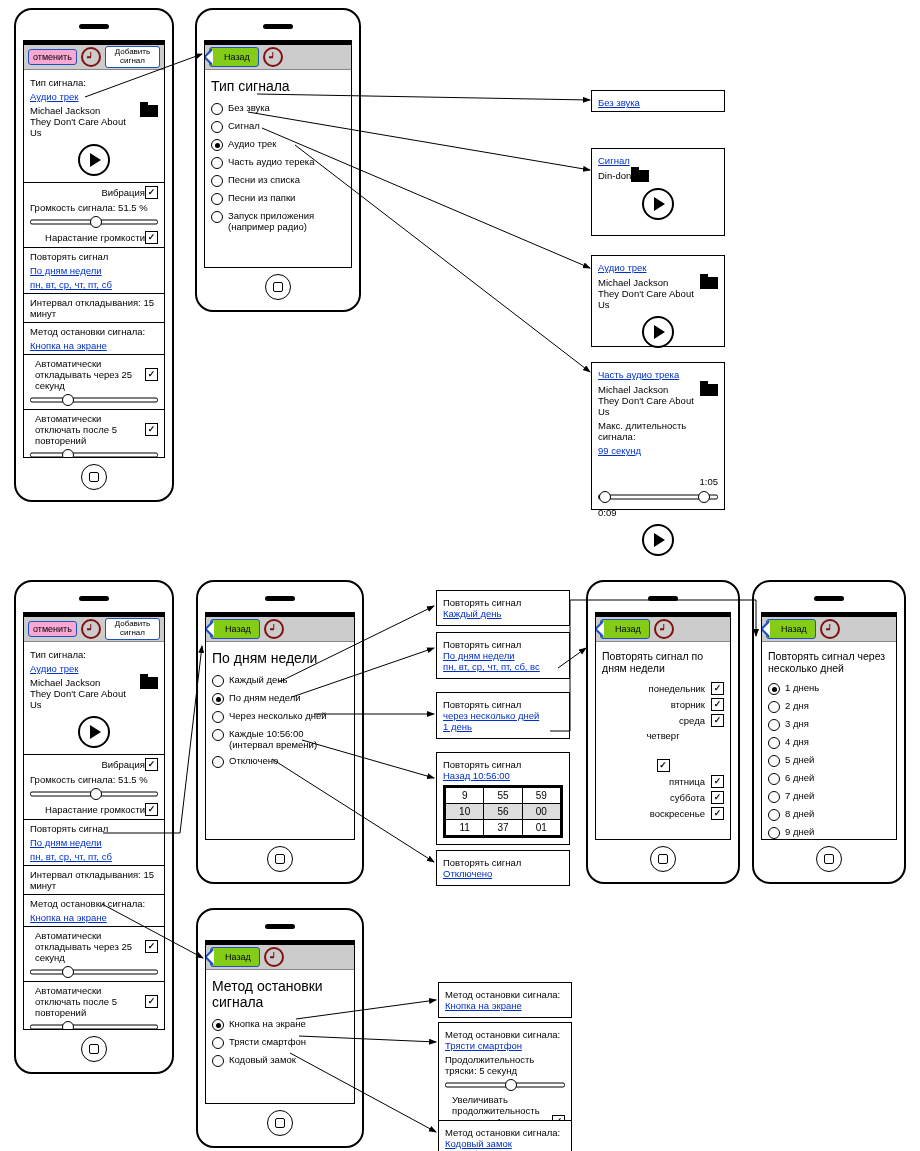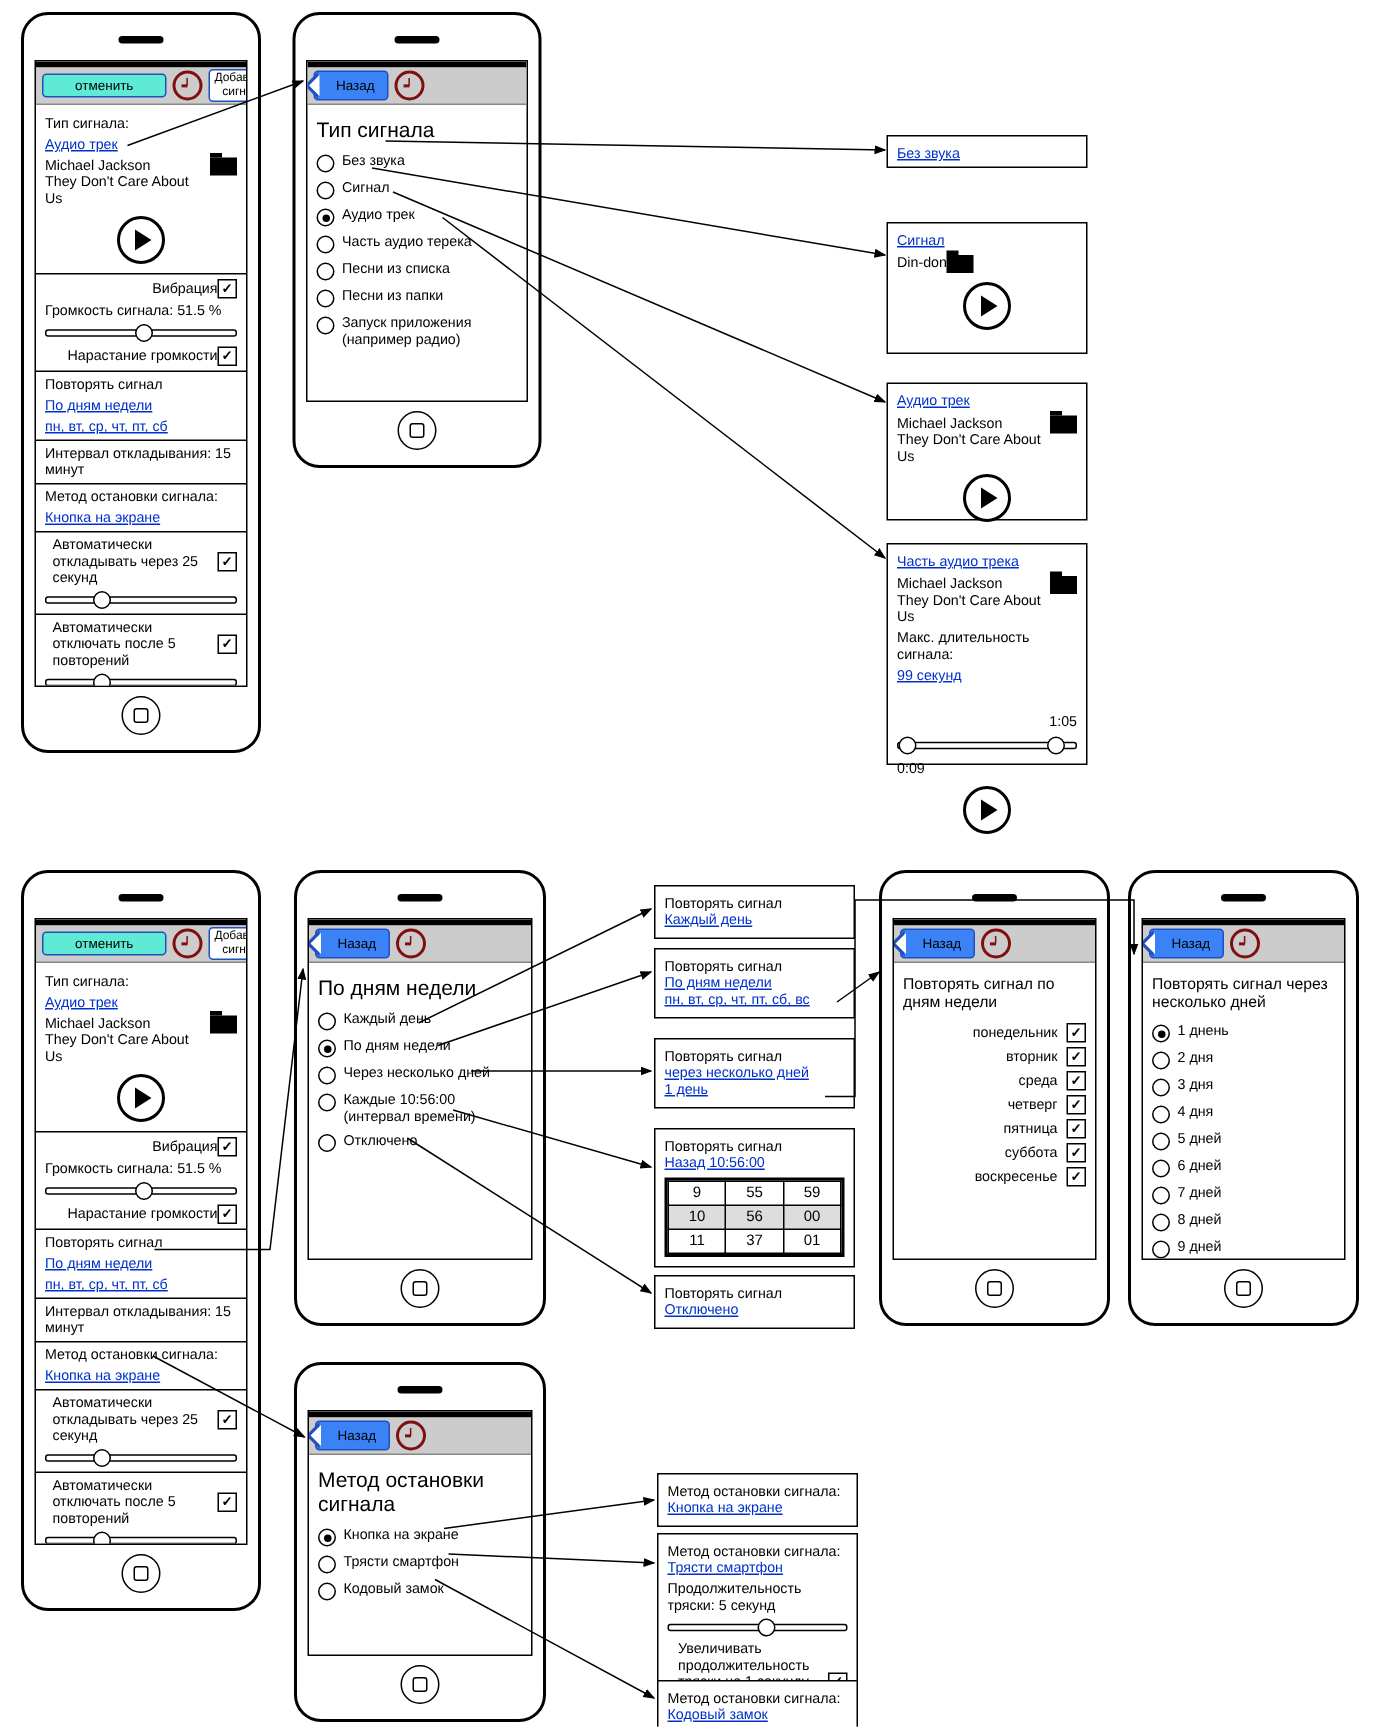--- a/index.html
+++ b/index.html
@@ -2,24 +2,24 @@
 <html><head>
 <meta charset="utf-8">
 <style>
 body { font-family: Arial, sans-serif; font-size: 10px; background: #fff; margin: 0; padding: 0; width: 920px; height: 1151px; position: relative; }
 .phone { position: absolute; border: 2px solid #000; border-radius: 18px; background: #fff; box-sizing: border-box; }
 .phone-inner { position: relative; width: 100%; height: 100%; }
 .speaker { position: absolute; top: 14px; left: 50%; transform: translateX(-50%); width: 30px; height: 5px; background: #000; border-radius: 3px; }
 .screen { position: absolute; top: 30px; left: 7px; right: 7px; bottom: 42px; border: 1.5px solid #000; overflow: hidden; background: #fff; }
 .statusbar { height: 4px; background: #000; }
 .topbar { background: #ccc; height: 24px; display: flex; align-items: center; padding: 0 4px; gap: 4px; border-bottom: 1px solid #888; }
-.back-btn { position: relative; height: 18px; padding: 0 8px 0 14px; border: 1.5px solid #2050c0; background: #3b82f6; border-radius: 3px; font-size: 9px; display: flex; align-items: center; color: #000; }
+.back-btn { position: relative; height: 18px; padding: 0 8px 0 14px; border: 1.5px solid #2050c0; background: #84cc16; border-radius: 3px; font-size: 9px; display: flex; align-items: center; color: #000; }
 .back-btn::before { content: ''; position: absolute; left: -7px; top: 50%; transform: translateY(-50%); width: 0; height: 0; border-top: 9px solid transparent; border-bottom: 9px solid transparent; border-right: 9px solid #2050c0; }
 .back-btn::after { content: ''; position: absolute; left: -4.5px; top: 50%; transform: translateY(-50%); width: 0; height: 0; border-top: 7px solid transparent; border-bottom: 7px solid transparent; border-right: 7px solid #fff; }
-.cancel-btn { border: 1.5px solid #2050c0; background: #5eead4; padding: 2px 21px; border-radius: 3px; font-size: 9px; text-align: right; }
+.cancel-btn { border: 1.5px solid #2050c0; background: #f9a8d4; padding: 2px 4px; border-radius: 3px; font-size: 9px; text-align: right; }
 .add-btn { border: 1.5px solid #2050c0; background: #fff; padding: 1px 3px; border-radius: 3px; font-size: 8px; line-height: 1.1; text-align: center; }
 .clock-icon { width: 16px; height: 16px; border: 2px solid #801010; border-radius: 50%; position: relative; flex-shrink: 0; }
 .clock-icon::before { content: ''; position: absolute; left: 50%; top: 50%; width: 1.5px; height: 5px; background: #801010; transform-origin: bottom; transform: translate(-50%, -100%); }
 .clock-icon::after { content: ''; position: absolute; left: 50%; top: 50%; width: 1.5px; height: 4px; background: #801010; transform-origin: top; transform: translate(-50%, 0) rotate(90deg); }
 .home-btn { position: absolute; bottom: 10px; left: 50%; transform: translateX(-50%); width: 24px; height: 24px; border: 1.5px solid #000; border-radius: 50%; display: flex; align-items: center; justify-content: center; }
 .home-btn::after { content: ''; width: 8px; height: 8px; border: 1.5px solid #000; border-radius: 2px; }
 .content { padding: 4px 6px; font-size: 9.5px; }
 .content-title { font-size: 14px; margin: 4px 0 8px; }
 .link { color: #0030cc; text-decoration: underline; cursor: pointer; }
 .row { margin: 3px 0; }
@@ -410,21 +410,21 @@
               <span class="checkbox sel"></span>
             </div>
             <div class="check-row" style="justify-content: flex-end; gap: 6px;">
               <span>вторник</span>
               <span class="checkbox sel"></span>
             </div>
             <div class="check-row" style="justify-content: flex-end; gap: 6px;">
               <span>среда</span>
               <span class="checkbox sel"></span>
             </div>
-            <div class="check-row" style="justify-content: flex-end; gap: 6px;">
+            <div class="check-row" style="justify-content: flex-end; gap: 18px; flex-direction: column;">
               <span>четверг</span>
               <span class="checkbox sel"></span>
             </div>
             <div class="check-row" style="justify-content: flex-end; gap: 6px;">
               <span>пятница</span>
               <span class="checkbox sel"></span>
             </div>
             <div class="check-row" style="justify-content: flex-end; gap: 6px;">
               <span>суббота</span>
               <span class="checkbox sel"></span>

